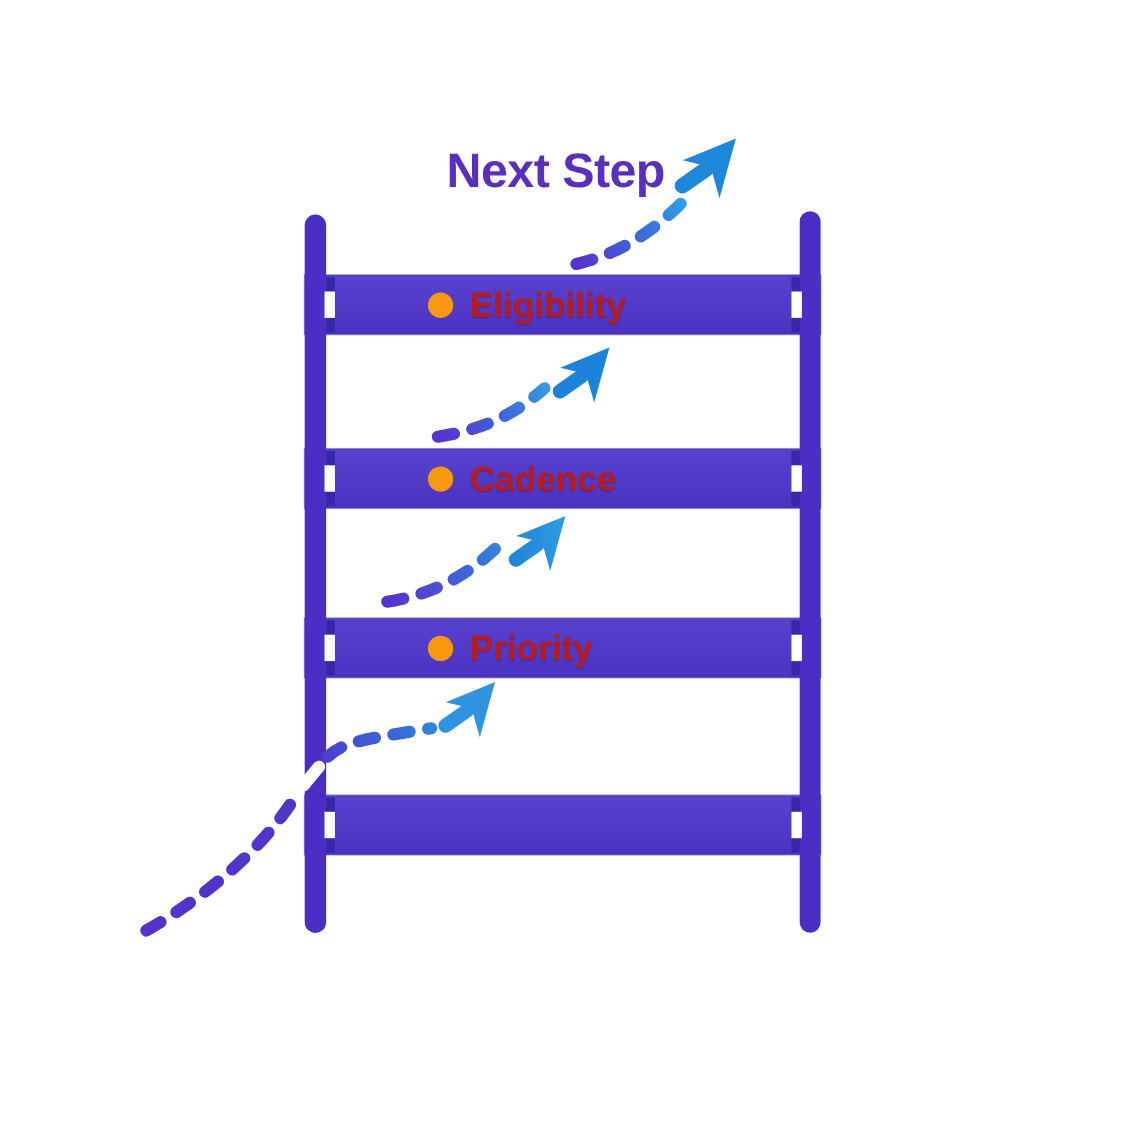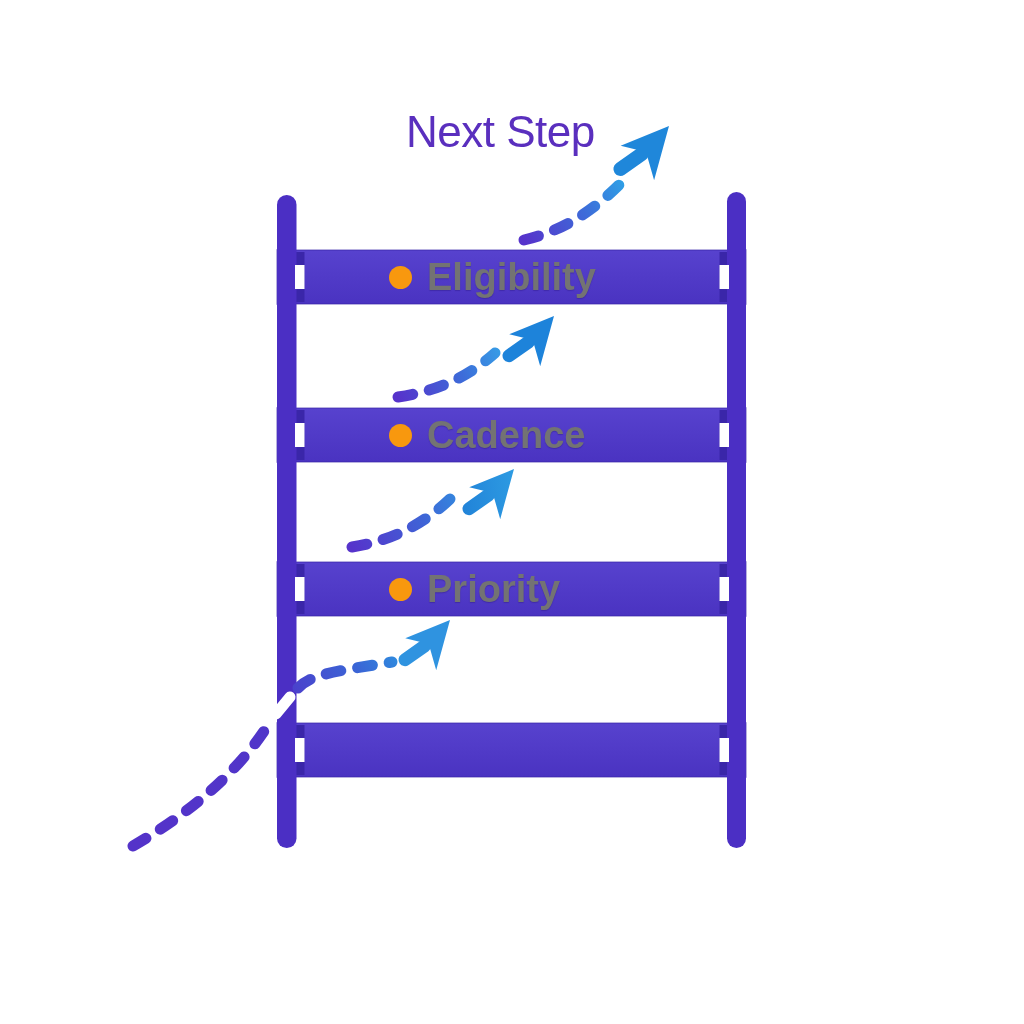--- a/index.html
+++ b/index.html
@@ -6,42 +6,42 @@
   .canvas{
     position:relative;
     width:1024px;height:1024px;
     background:#ffffff;
     overflow:hidden;
     font-family:"Liberation Sans", sans-serif;
   }
   .ladder-svg{position:absolute;left:0;top:0;width:1024px;height:1024px;}
   .diagram-title{
     position:absolute;
-    left:406px;top:108px;
-    font-size:44px;font-weight:400;
+    left:406px;top:132px;
+    font-size:44px;font-weight:700;
     letter-spacing:-0.5px;
     color:#5a2fbe;
     line-height:1.1;
     white-space:nowrap;
   }
   .rung-label{
     position:absolute;
     left:277px;width:469px;height:54px;
     display:flex;align-items:center;
     padding-left:112px;
     box-sizing:border-box;
     gap:15px;
   }
   .rung-label .dot{
     width:23px;height:23px;border-radius:50%;
     background:#f8980e;
     flex:0 0 auto;
   }
   .rung-label .rung-text{
-    color:#737373;font-size:38px;font-weight:700;
+    color:#b91c1c;font-size:32px;font-weight:700;
     letter-spacing:0px;line-height:1;
     white-space:nowrap;
     text-shadow:0 1px 1px rgba(40,20,120,0.35);
   }
   .r0{top:250px}.r1{top:408px}.r2{top:562px}.r3{top:723px}
 </style>
 </head>
 <body>
 
 <div class="canvas">

